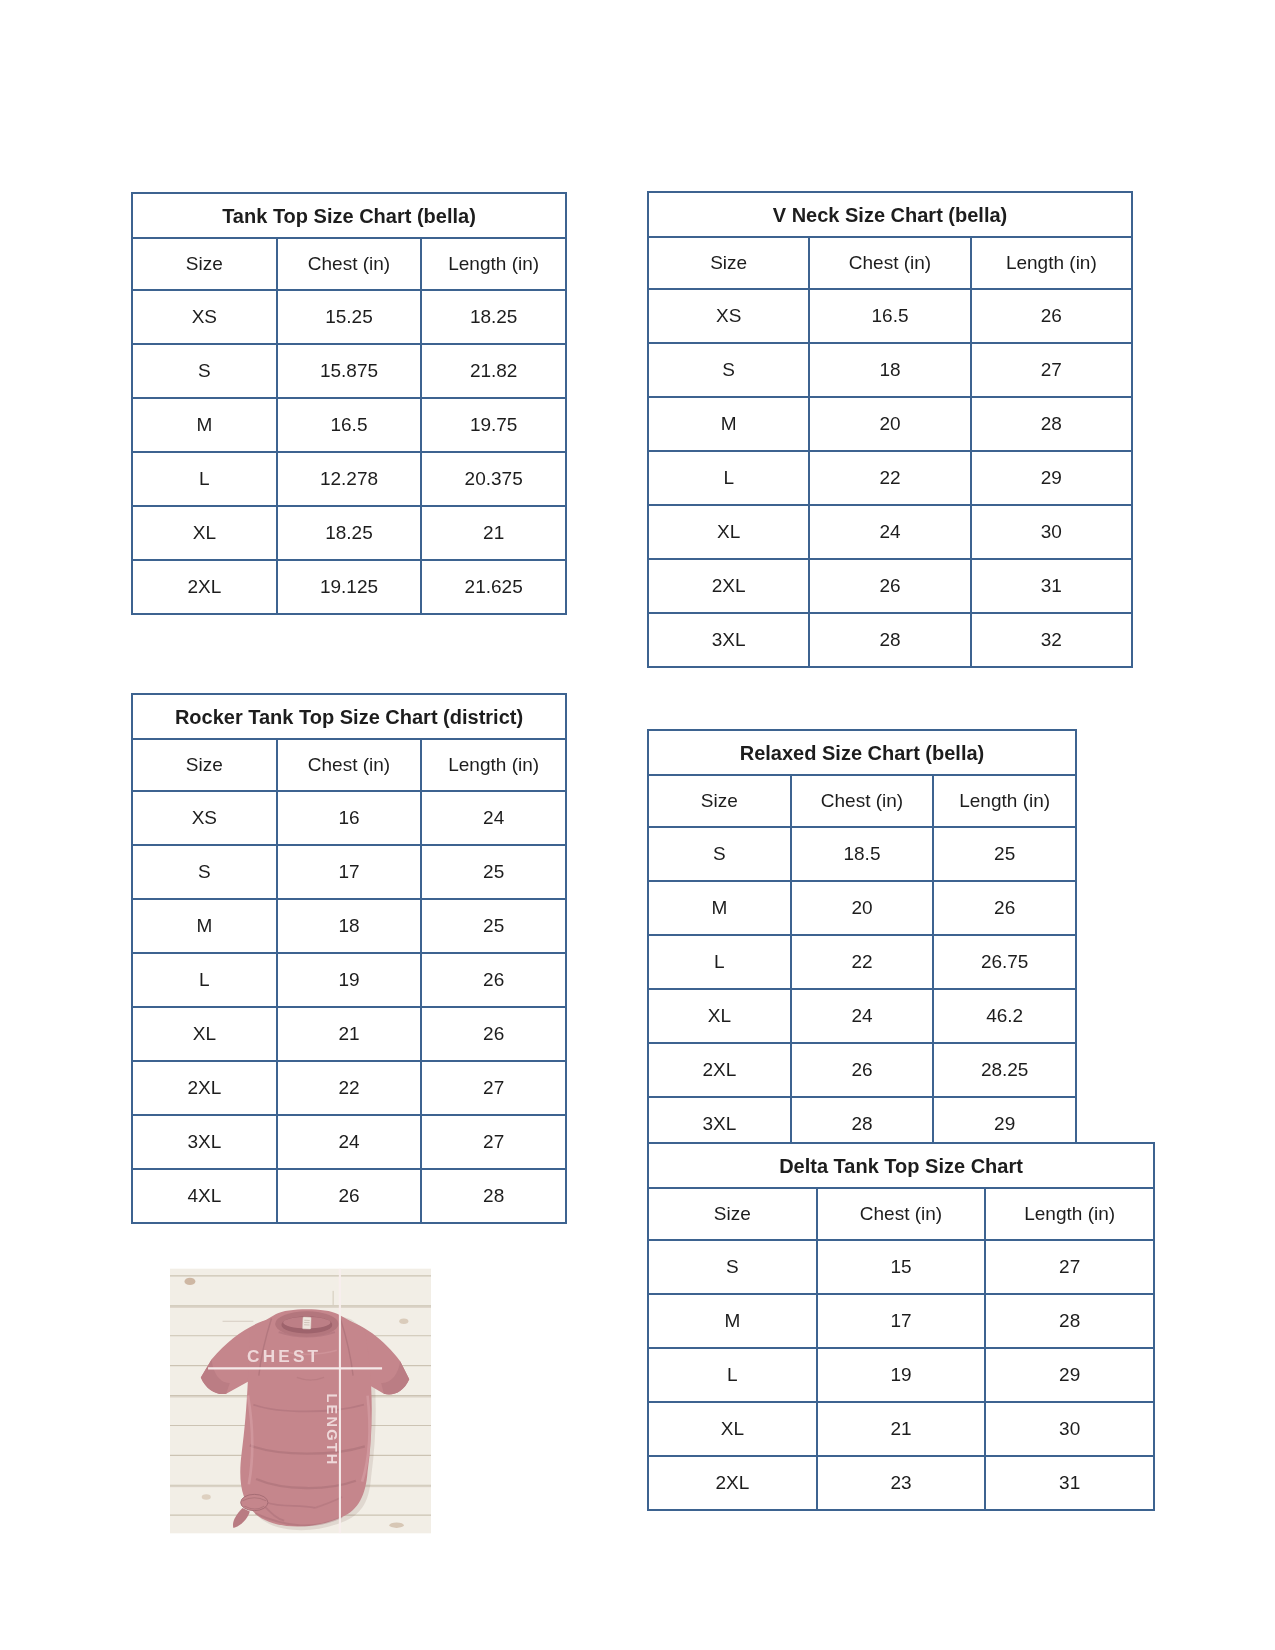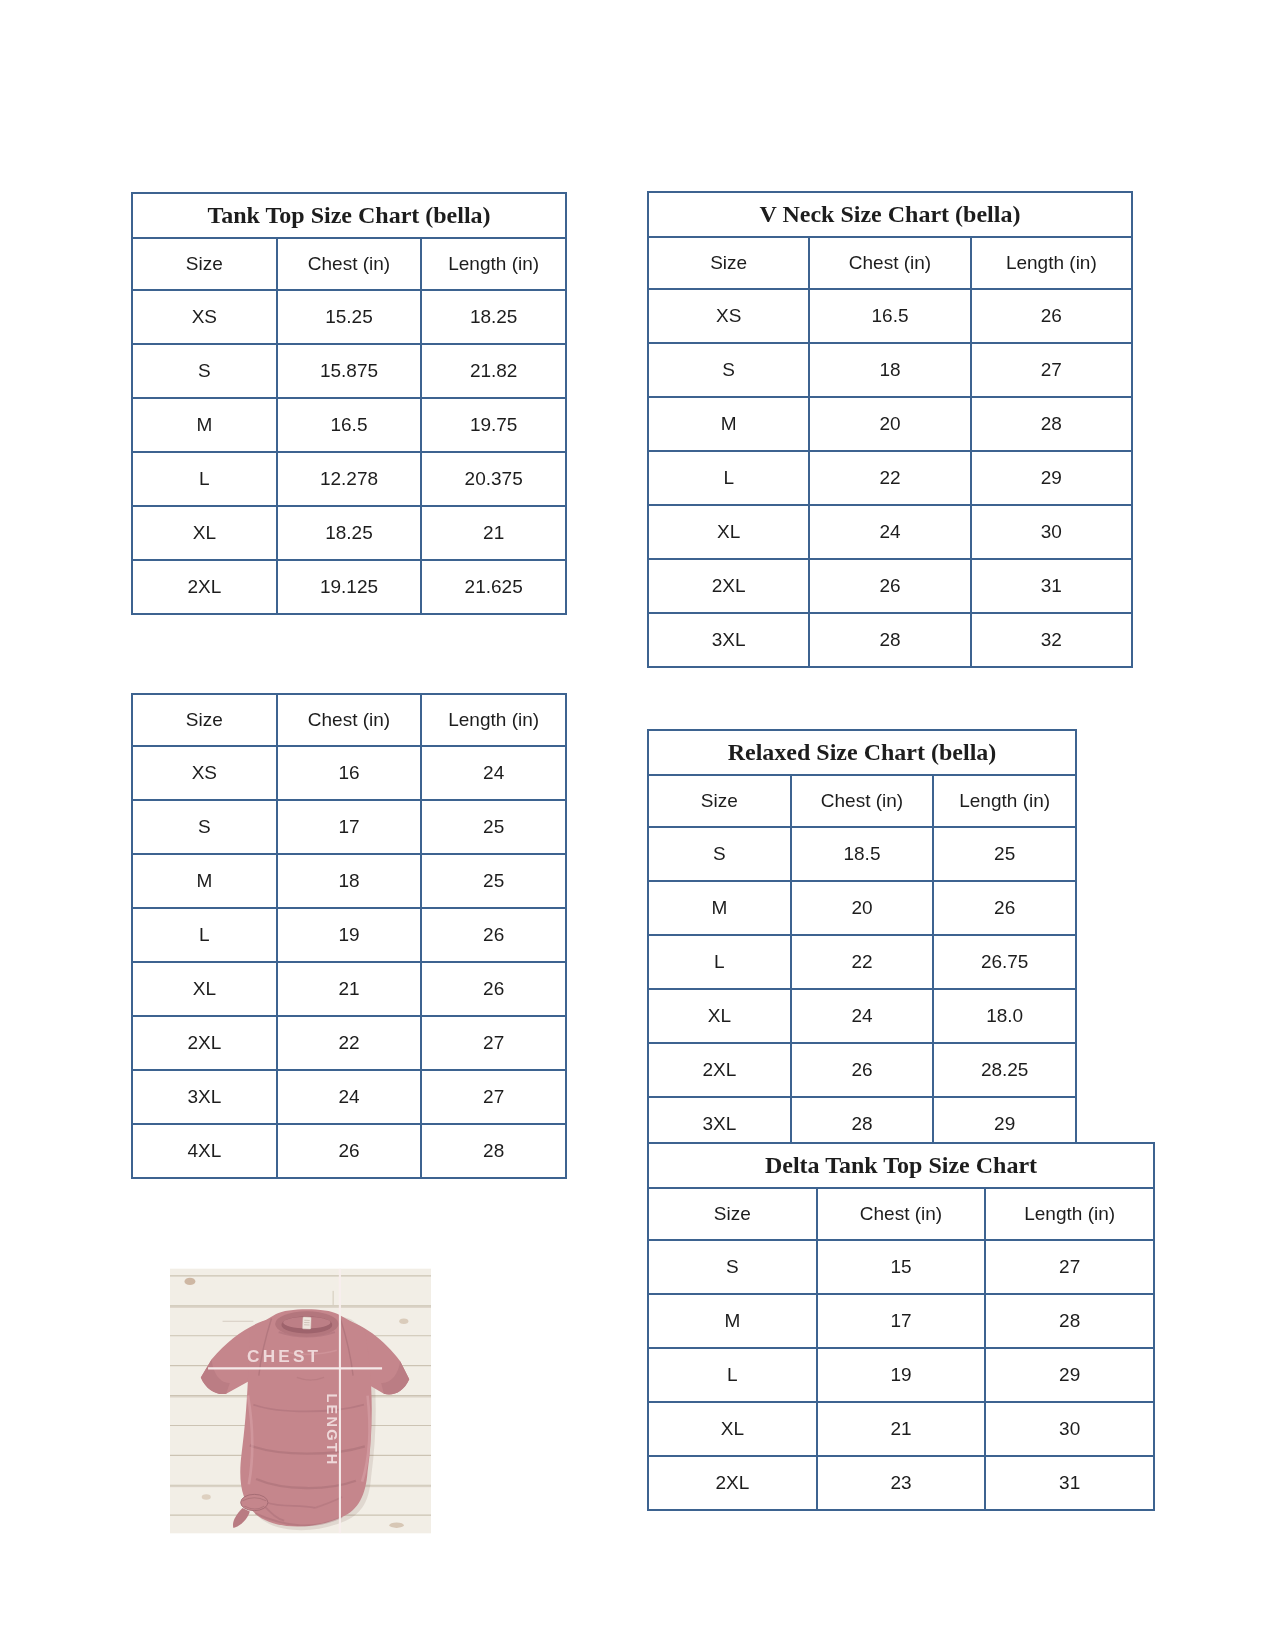--- a/index.html
+++ b/index.html
@@ -22,21 +22,21 @@
   .size-table{position:absolute;}
   .size-table table{
     border-collapse:collapse;width:100%;table-layout:fixed;background:#fff;
   }
   .size-table td{
     border:2px solid var(--border-color);
     text-align:center;vertical-align:middle;
     font-size:19px;color:var(--text-color);
     padding:0;line-height:1.1;
   }
-  .row-title td{height:43px;font-weight:bold;font-size:24px;font-family:Liberation Serif, serif;}
+  .row-title td{height:43px;font-weight:bold;font-size:20px;}
   .row-head td{height:50px;}
   .row-data td{height:52px;}
 
   #tbl-tank-top   {left:131px;top:192px;width:436px;}
   #tbl-v-neck     {left:647px;top:191px;width:486px;}
   #tbl-rocker-tank{left:131px;top:693px;width:436px;}
   #tbl-relaxed    {left:647px;top:729px;width:430px;}
   #tbl-delta-tank {left:647px;top:1142px;width:508px;}
 
   .shirt-photo{
@@ -146,20 +146,23 @@
             <td>3XL</td>
             <td>28</td>
             <td>32</td>
           </tr>
         </tbody>
       </table>
     </div>
   <div class="size-table" id="tbl-rocker-tank">
       <table>
         <tbody>
+          <tr class="row-title">
+            <td colspan="3">Rocker Tank Top Size Chart (district)</td>
+          </tr>
           <tr class="row-head">
             <td>Size</td>
             <td>Chest (in)</td>
             <td>Length (in)</td>
           </tr>
           <tr class="row-data">
             <td>XS</td>
             <td>16</td>
             <td>24</td>
           </tr>
@@ -223,21 +226,21 @@
             <td>26</td>
           </tr>
           <tr class="row-data">
             <td>L</td>
             <td>22</td>
             <td>26.75</td>
           </tr>
           <tr class="row-data">
             <td>XL</td>
             <td>24</td>
-            <td>18.0</td>
+            <td>46.2</td>
           </tr>
           <tr class="row-data">
             <td>2XL</td>
             <td>26</td>
             <td>28.25</td>
           </tr>
           <tr class="row-data">
             <td>3XL</td>
             <td>28</td>
             <td>29</td>

